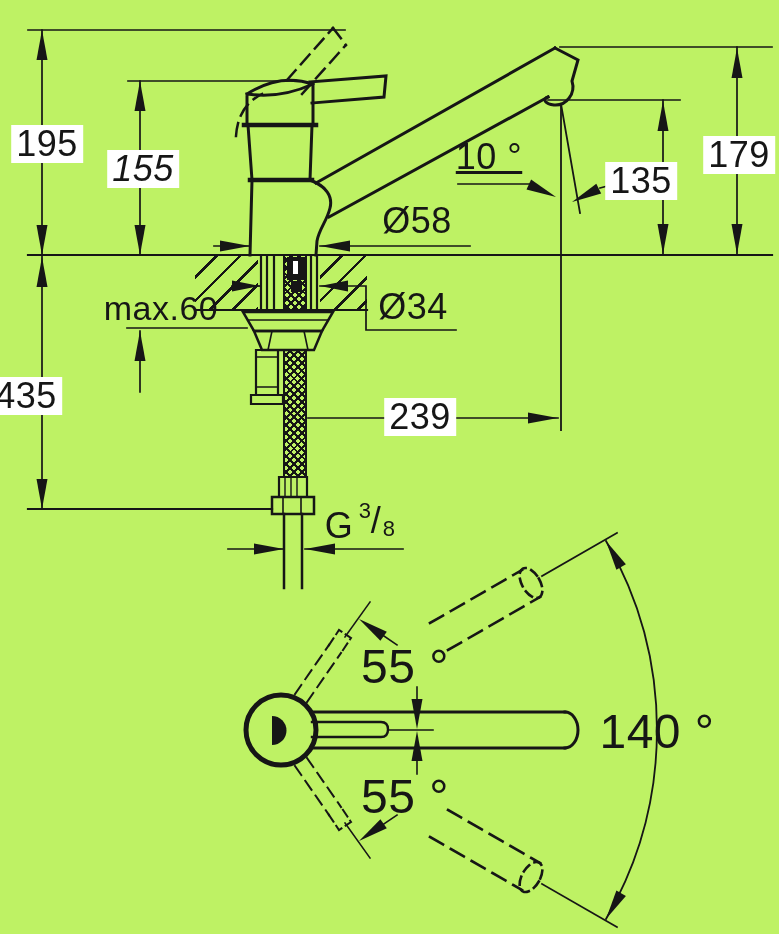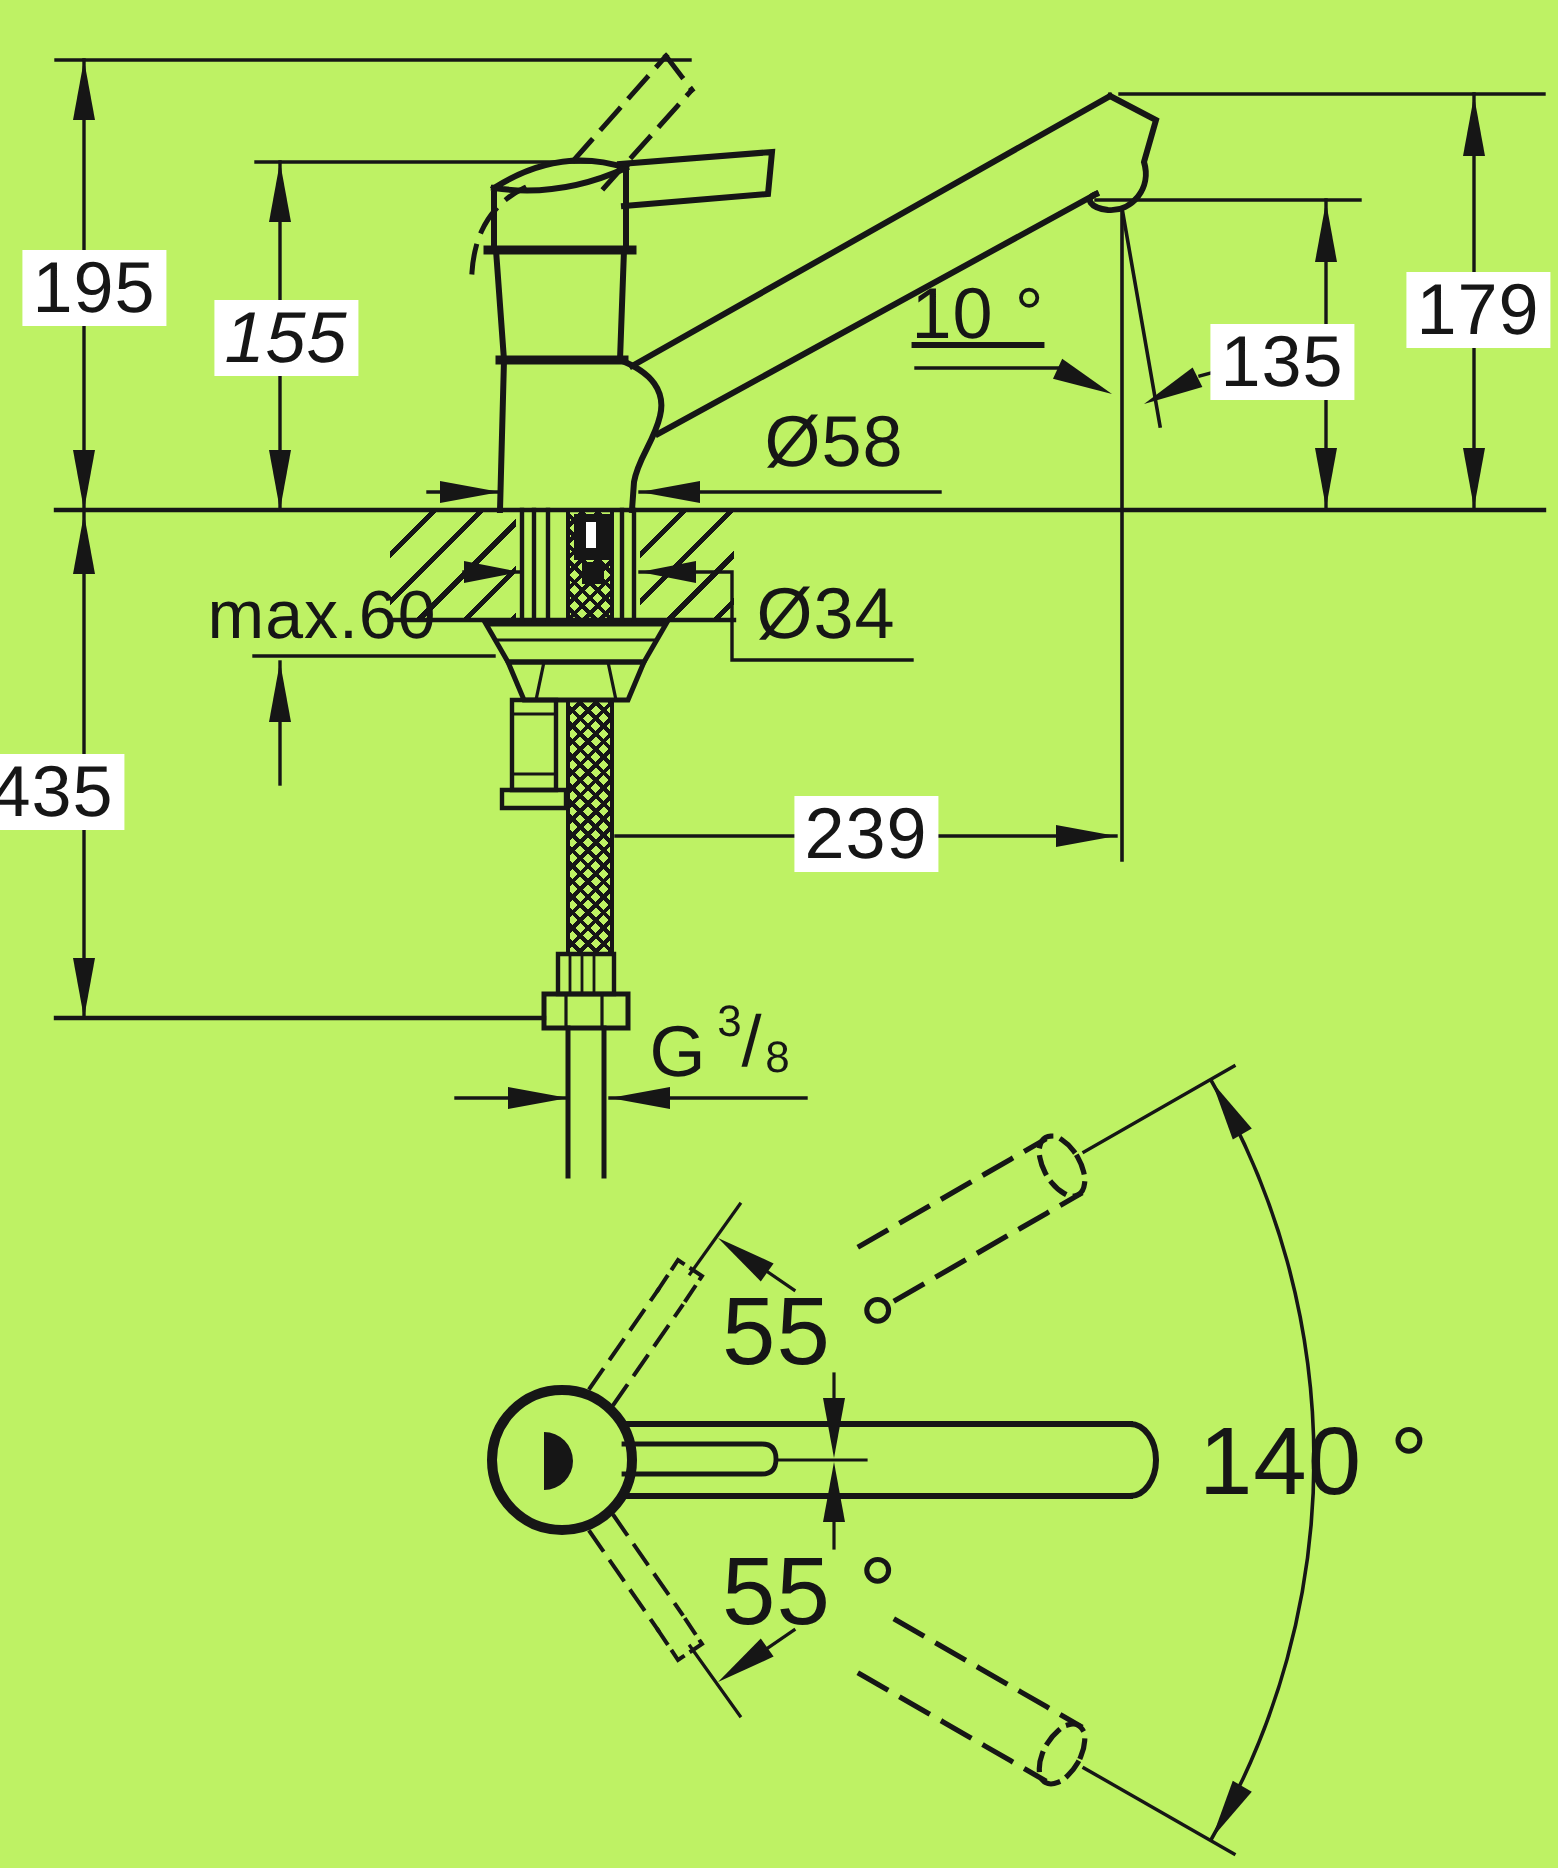--- a/index.html
+++ b/index.html
@@ -194,21 +194,21 @@
 
   <div class="lbl bg" style="left:47px;top:144px;">195</div>
   <div class="lbl bg" style="left:143px;top:169px;font-style:italic;">155</div>
   <div class="lbl mid" style="left:125px;top:308px;margin-left:36px;">max.60</div>
   <div class="lbl bg" style="left:26px;top:385px;margin-top:11px;">435</div>
   <div class="lbl" style="left:417px;top:221px;">Ø58</div>
   <div class="lbl" style="left:413px;top:307px;text-align:center;">Ø34</div>
   <div class="lbl" style="left:489px;top:157px;text-decoration:underline;">10 °</div>
   <div class="lbl bg" style="left:641px;top:181px;">135</div>
   <div class="lbl bg" style="left:739px;top:155px;">179</div>
-  <div class="lbl bg" style="left:433px;top:417px;">239</div>
+  <div class="lbl bg" style="left:420px;top:417px;">239</div>
 
   <div class="lbl" style="left:339px;top:526px;">G</div>
   <div class="lbl small" style="left:365px;top:511px;">3</div>
   <div class="lbl" style="left:376px;top:521px;">/</div>
   <div class="lbl small" style="left:389px;top:529px;">8</div>
 
   <div class="lbl ang" style="left:405px;top:667px;">55 °</div>
   <div class="lbl ang" style="left:405px;top:797px;">55 °</div>
   <div class="lbl ang" style="left:657px;top:732px;">140 °</div>
 

